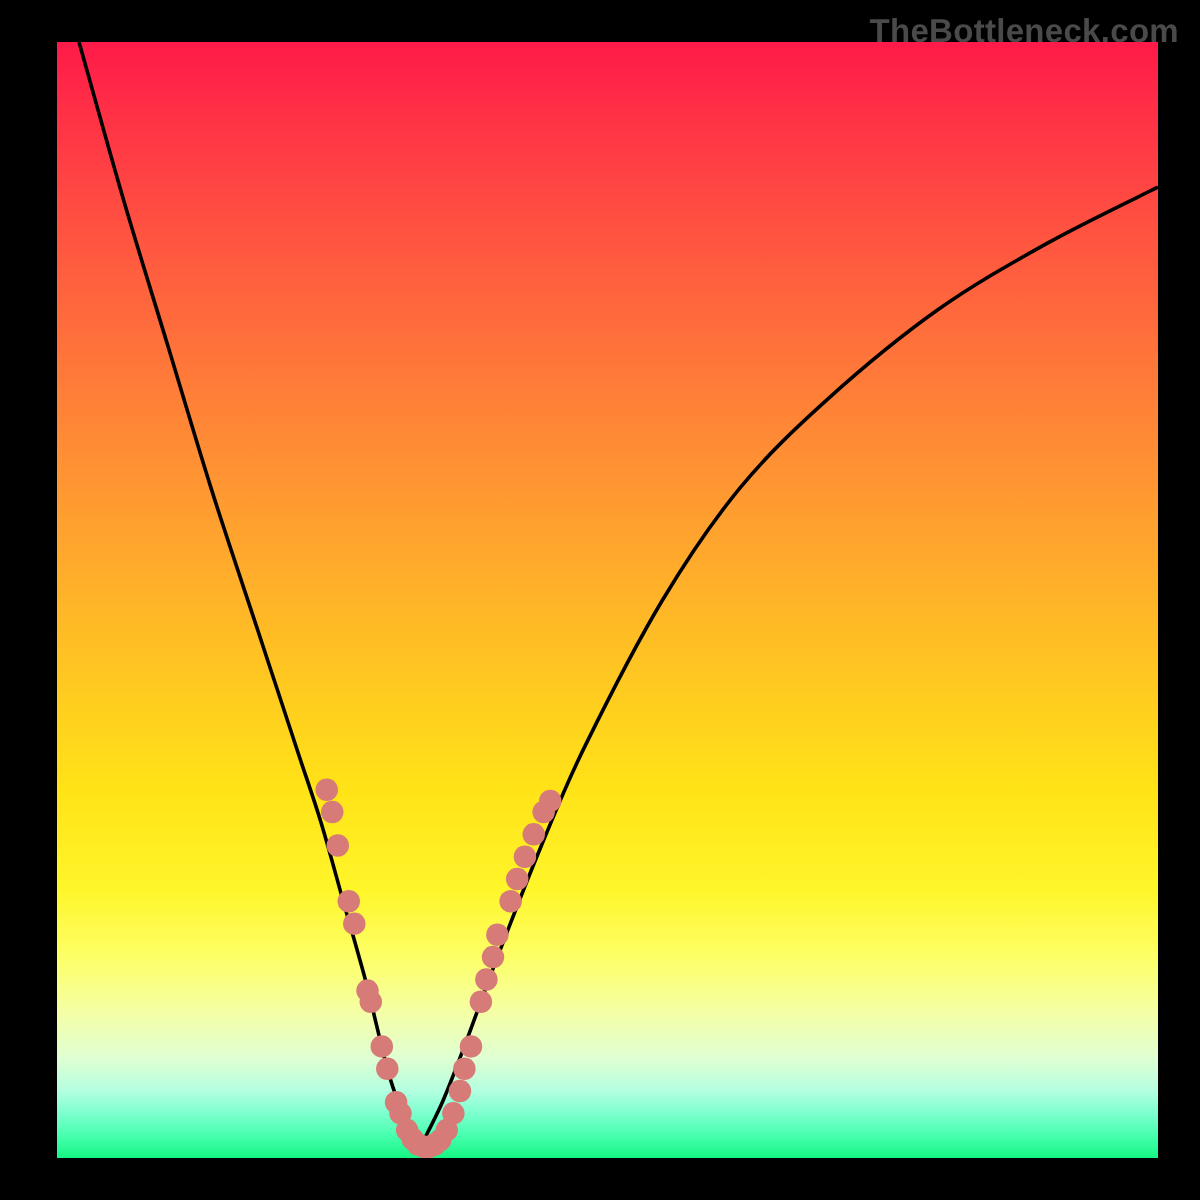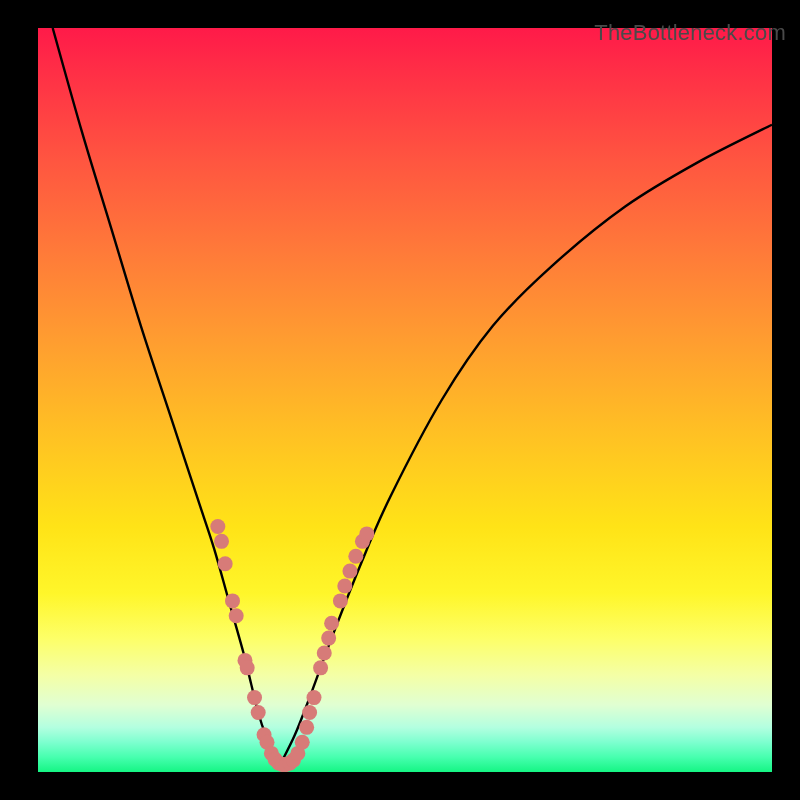--- a/index.html
+++ b/index.html
@@ -41,25 +41,25 @@
       #fdff67 82%,
       #f4ffa6 87%,
       #e0ffd2 91%,
       #b3ffe0 94%,
       #7dffcf 96%,
       #47ffaf 98%,
       #15f584 100%);
   }
   .watermark {
     position: absolute;
-    top: 20px;
+    top: 8px;
     right: 14px;
     color: #4a4a4a;
     font-size: 22px;
-    font-weight: 400;
+    font-weight: 700;
     letter-spacing: 0.2px;
     user-select: none;
   }
   svg.curve {
     position: absolute;
     inset: 0;
     width: 100%;
     height: 100%;
   }
   .points circle {

